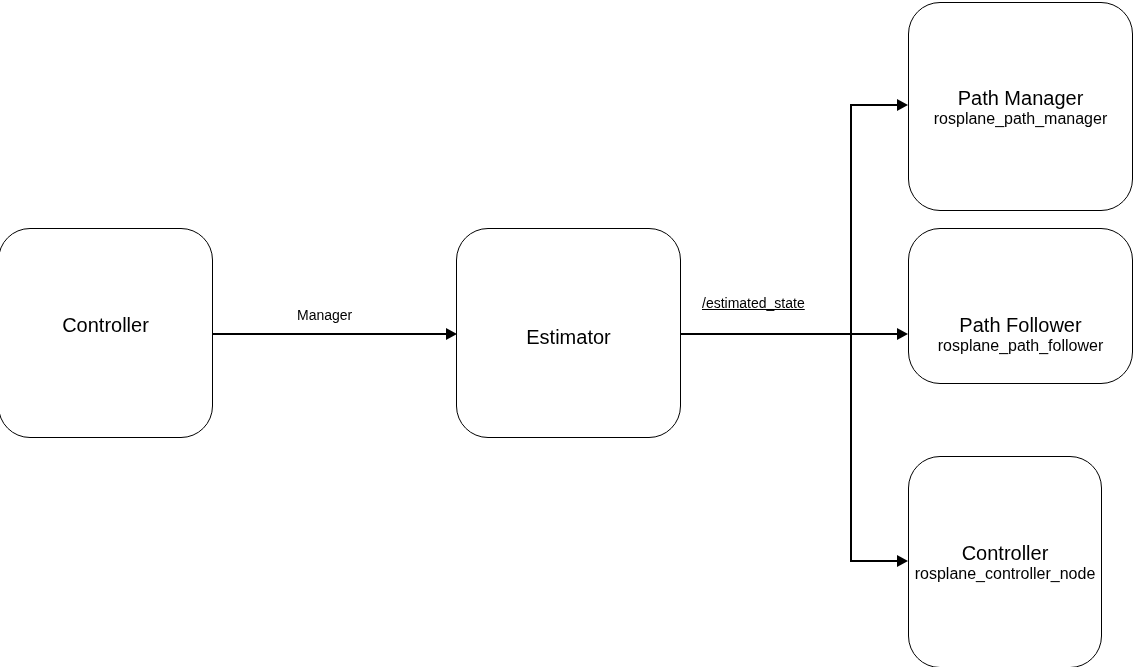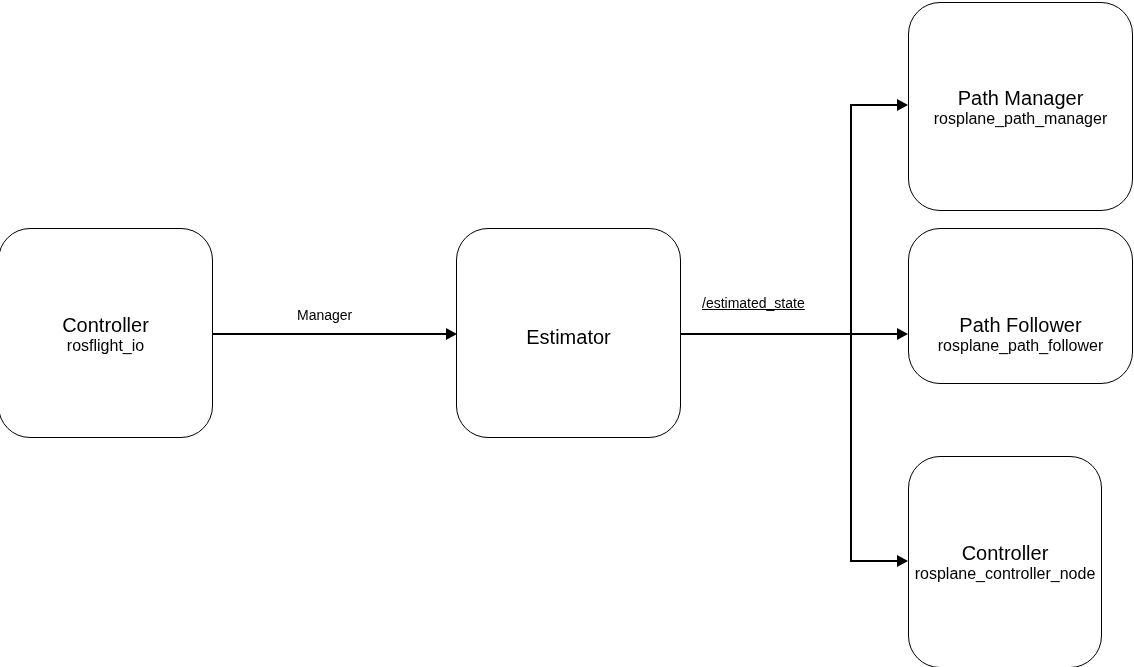--- a/index.html
+++ b/index.html
@@ -97,21 +97,20 @@
   }
 </style>
 </head>
 <body>
 
 <div id="canvas">
 
   <div class="node" id="node-rosflight">
     <div class="stack">
       <div class="node-title">Controller</div>
-      <div class="node-sub">rosflight_io</div>
     </div>
   </div>
 
   <div class="node" id="node-estimator">
     <div class="stack">
       <div class="node-title">Estimator</div>
     </div>
   </div>
 
   <div class="node" id="node-path-manager">

